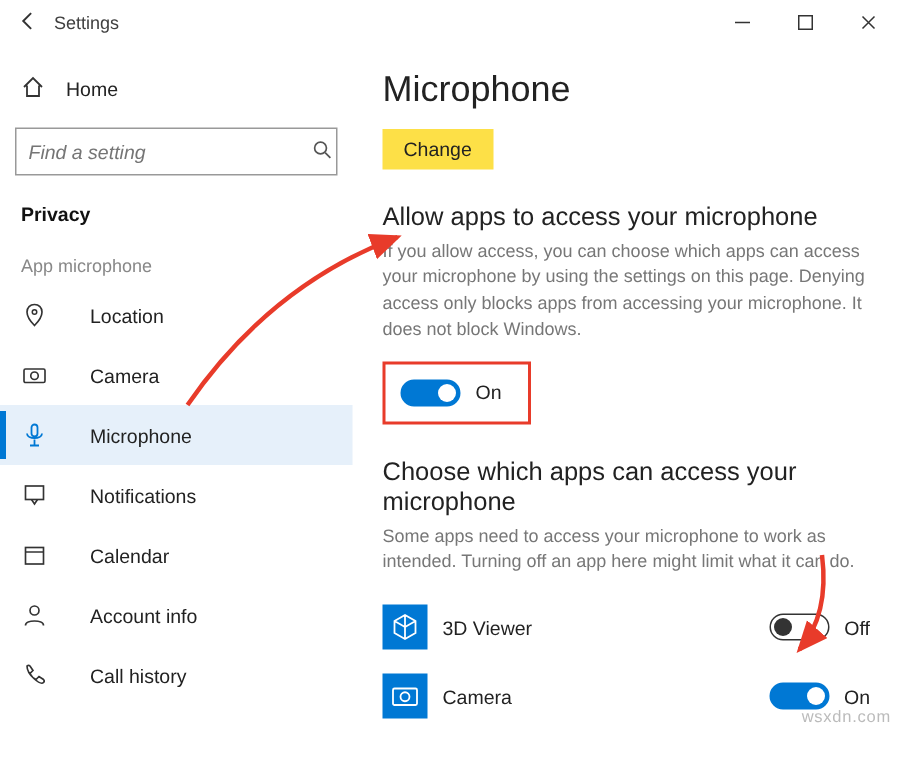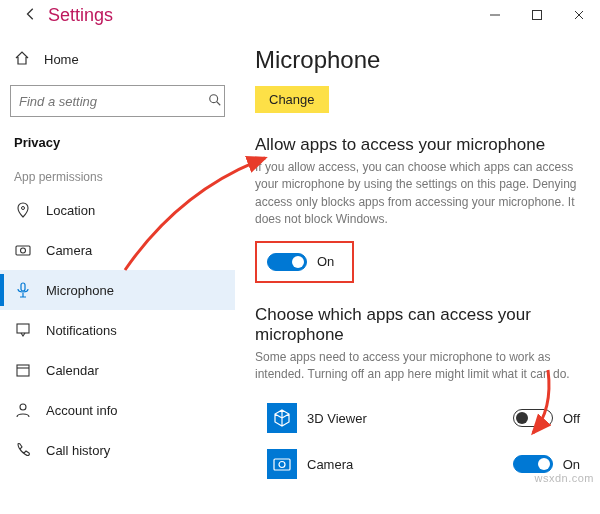--- a/index.html
+++ b/index.html
@@ -11,23 +11,23 @@
     background: #fff;
     width: 600px;
     height: 514px;
     overflow: hidden;
     position: relative;
   }
   .titlebar {
     display: flex;
     align-items: center;
     height: 30px;
-    padding-left: 20px;
-    font-size: 18px;
-    color: #be185d;
+    padding-left: 8px;
+    font-size: 12px;
+    color: #404040;
   }
   .titlebar .back { width: 22px; text-align: center; cursor: pointer; }
   .titlebar .title { padding-left: 6px; flex: 1; }
   .winbtns { display: flex; }
   .winbtn { width: 42px; height: 30px; display: flex; align-items: center; justify-content: center; cursor: pointer; }
   .layout { display: flex; height: calc(514px - 30px); }
   .sidebar {
     width: 235px;
     padding: 10px 0 0 0;
     border-right: none;
@@ -66,21 +66,21 @@
     color: #111;
   }
   .sub-label {
     padding: 12px 14px 6px 14px;
     font-size: 12px;
     color: #888;
   }
   .nav-item {
     display: flex; align-items: center;
     padding: 12px 14px;
-    gap: 14px;
+    gap: 28px;
     cursor: pointer;
     color: #222;
     position: relative;
   }
   .nav-item .icon { width: 18px; display: flex; justify-content: center; color: #333; }
   .nav-item.active { background: #e6f0fa; }
   .nav-item.active::before {
     content: "";
     position: absolute; left: 0; top: 4px; bottom: 4px;
     width: 4px; background: #0078d4;
@@ -146,21 +146,20 @@
     padding: 10px 18px 10px 10px;
     display: inline-flex;
     width: fit-content;
   }
 
   .app-row {
     display: flex;
     align-items: center;
     padding: 8px 0;
     gap: 10px;
-    margin-left: 12px;
   }
   .app-icon {
     width: 30px; height: 30px;
     background: #0078d4;
     display: flex; align-items: center; justify-content: center;
     color: #fff;
   }
   .app-name { flex: 1; font-size: 13px; }
 
   
@@ -222,21 +221,21 @@
       <input type="text" placeholder="Find a setting" style="">
       <span class="sicon">
         <svg width="14" height="14" viewBox="0 0 16 16">
             <circle cx="6.5" cy="6.5" r="4.5" stroke="#555" stroke-width="1.3" fill="none"></circle>
             <line x1="10" y1="10" x2="14" y2="14" stroke="#555" stroke-width="1.3"></line>
           </svg>
       </span>
     </div>
 
     <div class="group-label">Privacy</div>
-    <div class="sub-label">App permissions</div>
+    <div class="sub-label">App microphone</div>
 
     <div class="nav-item">
       <span class="icon">
         <svg width="16" height="16" viewBox="0 0 16 16">
             <path d="M8 1 C5 1 3 3 3 6 C3 10 8 15 8 15 C8 15 13 10 13 6 C13 3 11 1 8 1 Z" stroke="#333" stroke-width="1.1" fill="none"></path>
             <circle cx="8" cy="6" r="1.5" stroke="#333" stroke-width="1" fill="none"></circle>
           </svg>
       </span>
       <span>Location</span>
     </div>

